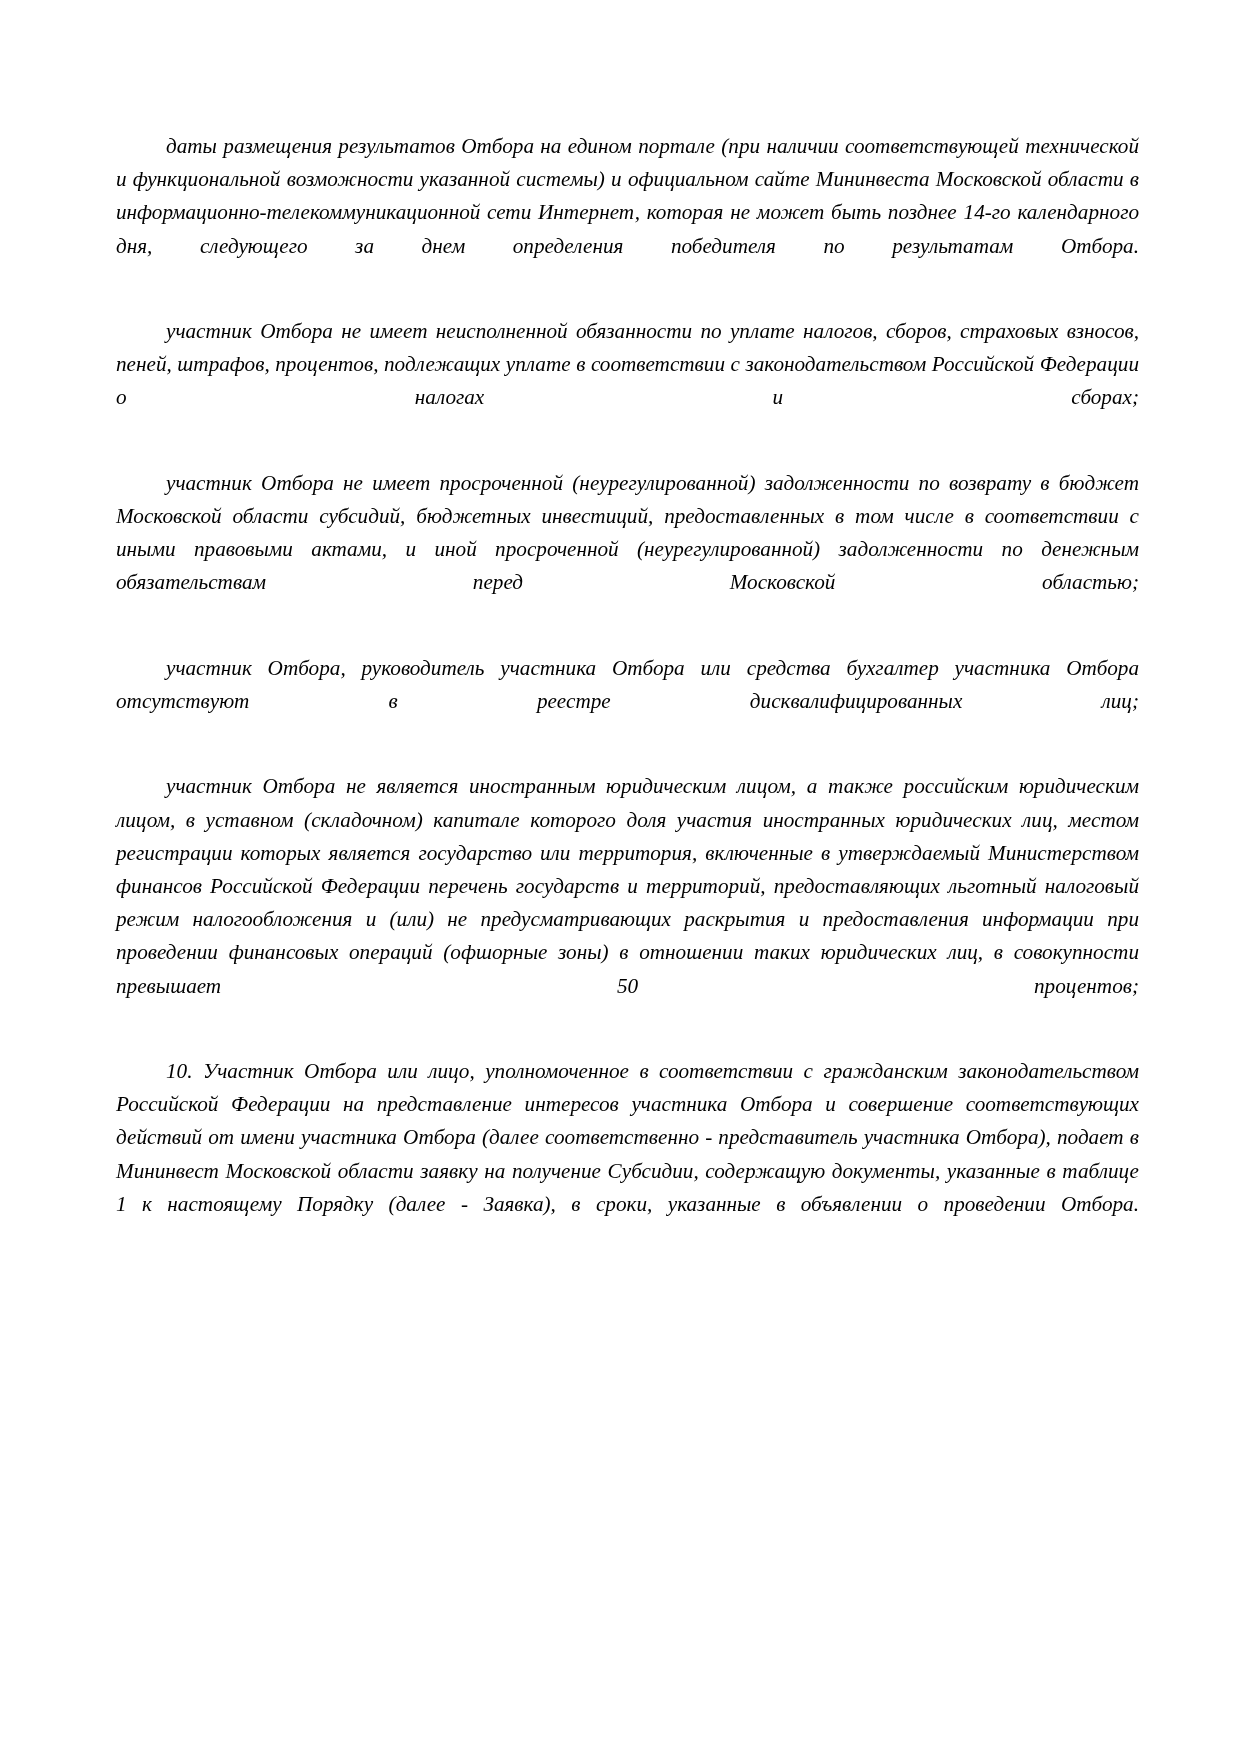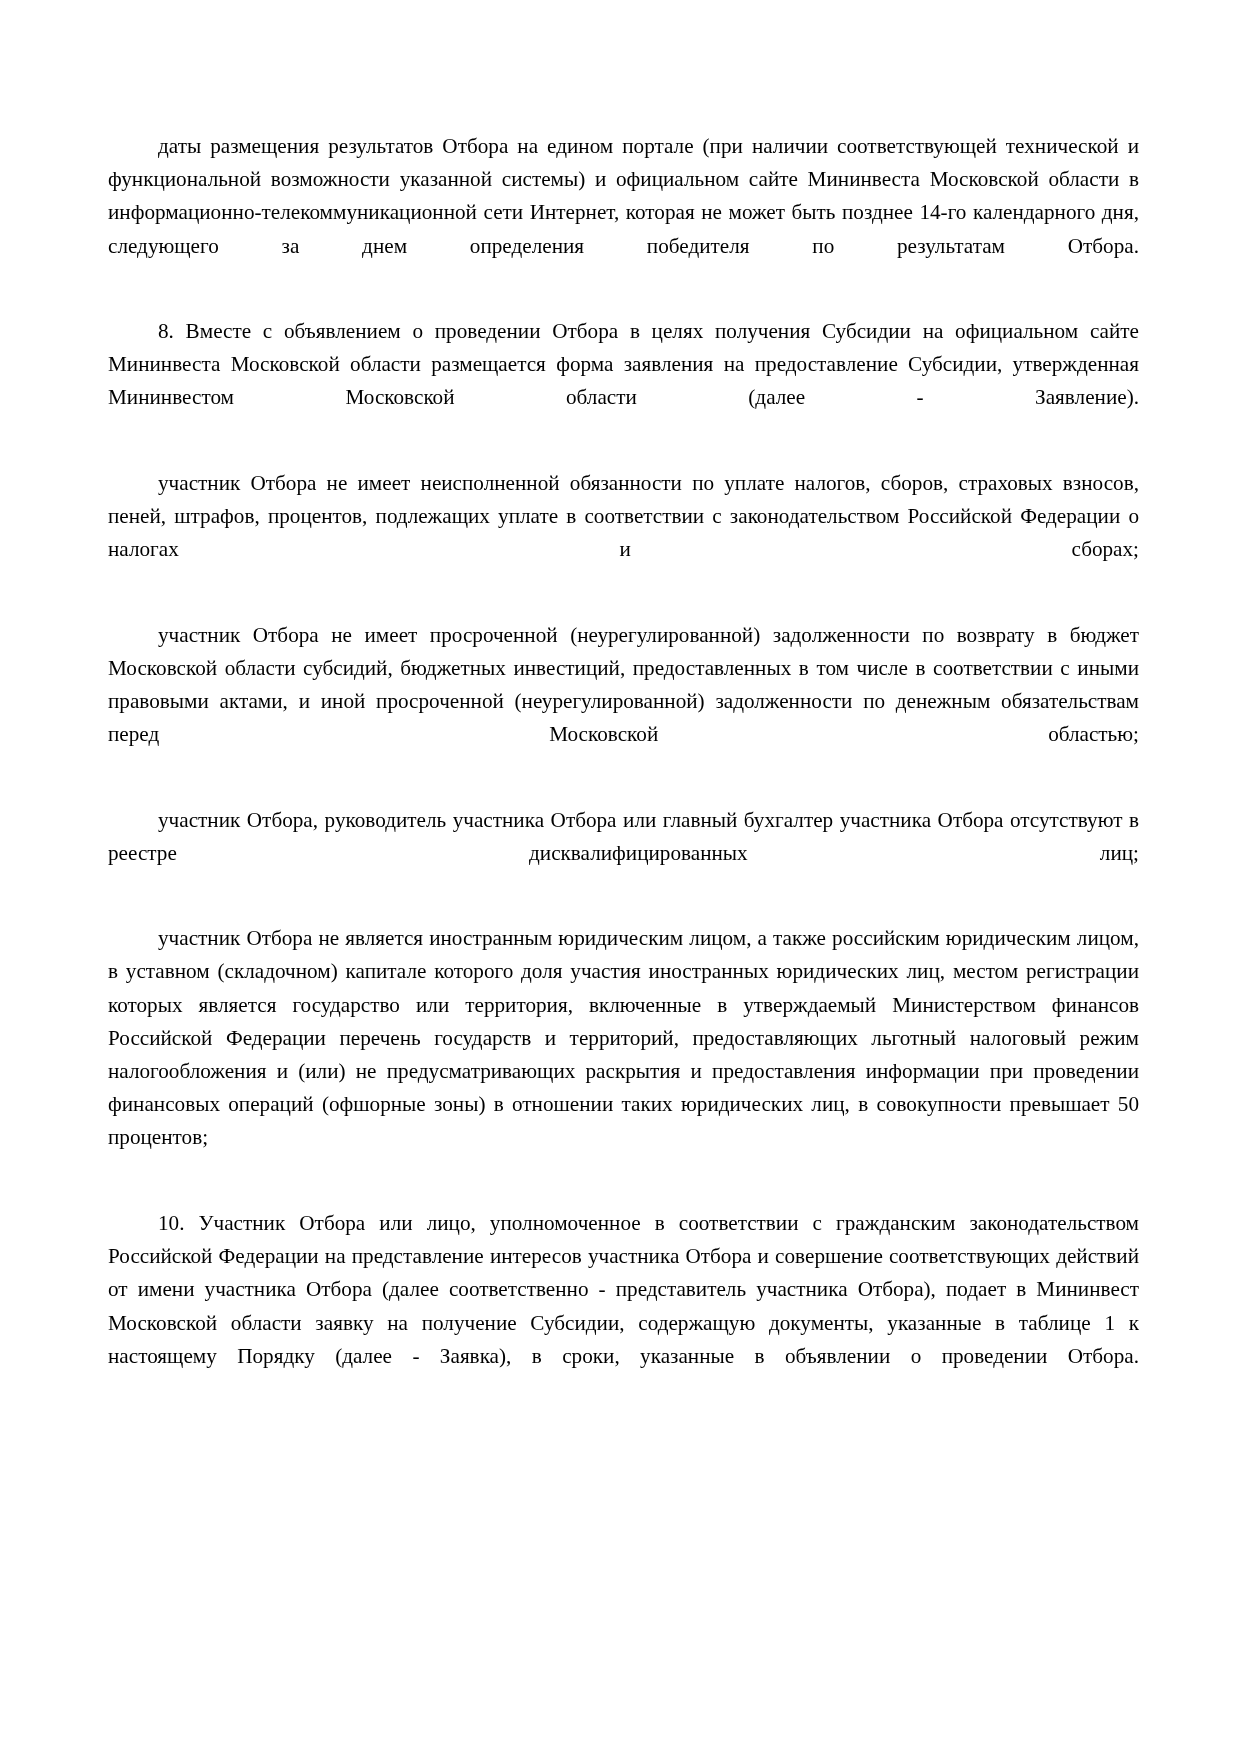--- a/index.html
+++ b/index.html
@@ -24,51 +24,51 @@
     font-family: "Liberation Serif", "DejaVu Serif", serif;
     font-size: 21.2px;
     line-height: 33.2px;
     color: #000000;
     text-align: justify;
     text-justify: inter-word;
     -webkit-hyphens: none;
     hyphens: none;
   }
   .para {
-    margin: 0 0 0 4px;
+    margin: 0 0 0 12px;
     text-indent: 50px;
     text-align: justify;
+    font-style: italic;
   }
   .para + .para {
     margin-top: 19px;
   }
   
   .para::after {
     content: "";
     display: inline-block;
     width: 100%;
   }
 </style>
 </head>
 <body>
 
 <div class="page">
   <div class="text-body">
 
     <p class="para">даты размещения результатов Отбора на едином портале (при наличии соответствующей технической и функциональной возможности указанной системы) и официальном сайте Мининвеста Московской области в информационно-телекоммуникационной сети Интернет, которая не может быть позднее 14-го календарного дня, следующего за днем определения победителя по результатам Отбора.</p>
 
-    <p class="para">8. Вместе с объявлением о проведении Отбора в целях получения Субсидии на официальном сайте Мининвеста Московской области размещается форма заявления на предоставление Субсидии, утвержденная Мининвестом Московской области (далее - Заявление).</p>
 
 
     <p class="para">участник Отбора не имеет неисполненной обязанности по уплате налогов, сборов, страховых взносов, пеней, штрафов, процентов, подлежащих уплате в соответствии с законодательством Российской Федерации о налогах и сборах;</p>
 
     <p class="para">участник Отбора не имеет просроченной (неурегулированной) задолженности по возврату в бюджет Московской области субсидий, бюджетных инвестиций, предоставленных в том числе в соответствии с иными правовыми актами, и иной просроченной (неурегулированной) задолженности по денежным обязательствам перед Московской областью;</p>
 
 
-    <p class="para">участник Отбора, руководитель участника Отбора или главный бухгалтер участника Отбора отсутствуют в реестре дисквалифицированных лиц;</p>
+    <p class="para">участник Отбора, руководитель участника Отбора или средства бухгалтер участника Отбора отсутствуют в реестре дисквалифицированных лиц;</p>
 
     <p class="para">участник Отбора не является иностранным юридическим лицом, а также российским юридическим лицом, в уставном (складочном) капитале которого доля участия иностранных юридических лиц, местом регистрации которых является государство или территория, включенные в утверждаемый Министерством финансов Российской Федерации перечень государств и территорий, предоставляющих льготный налоговый режим налогообложения и (или) не предусматривающих раскрытия и предоставления информации при проведении финансовых операций (офшорные зоны) в отношении таких юридических лиц, в совокупности превышает 50 процентов;</p>
 
 
     <p class="para">10. Участник Отбора или лицо, уполномоченное в соответствии с гражданским законодательством Российской Федерации на представление интересов участника Отбора и совершение соответствующих действий от имени участника Отбора (далее соответственно - представитель участника Отбора), подает в Мининвест Московской области заявку на получение Субсидии, содержащую документы, указанные в таблице 1 к настоящему Порядку (далее - Заявка), в сроки, указанные в объявлении о проведении Отбора.</p>
 
   </div>
 </div>
 
 </body></html>

